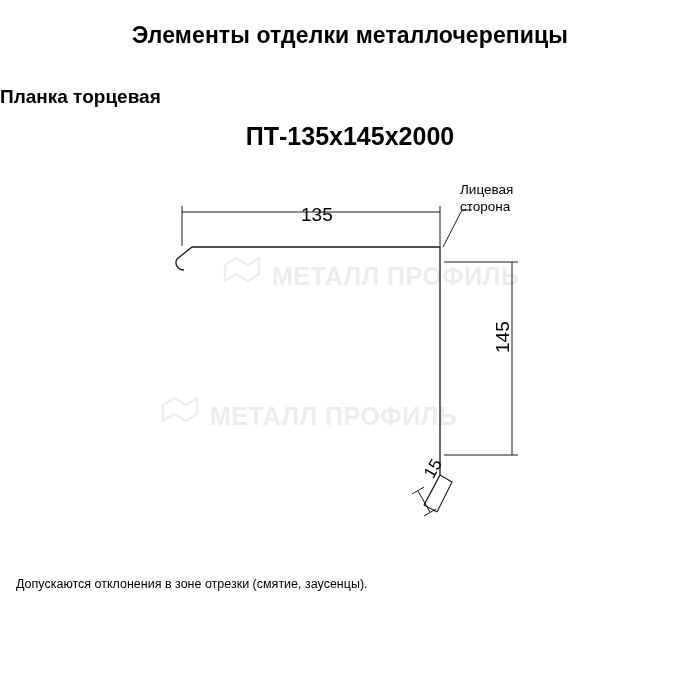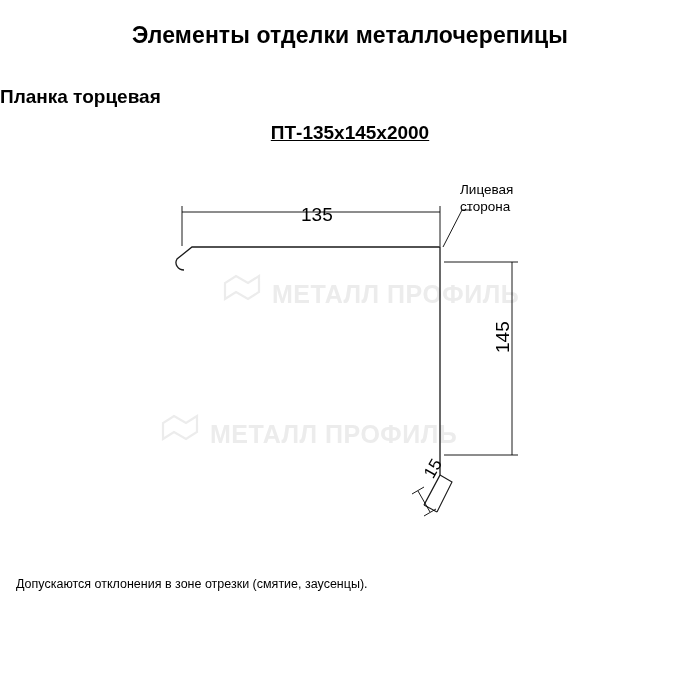--- a/index.html
+++ b/index.html
@@ -38,36 +38,34 @@
     text-align: left;
     font-size: 19px;
     font-weight: bold;
   }
   .title-code {
     position: absolute;
     top: 122px;
     left: 0;
     width: 700px;
     text-align: center;
-    font-size: 19px;
+    font-size: 25px;
     font-weight: bold;
-    text-decoration: underline;
   }
   .drawing {
     position: absolute;
     top: 150px;
     left: 0;
     width: 700px;
     height: 420px;
   }
   .watermark {
     position: absolute;
     pointer-events: none;
     user-select: none;
-    margin-top: 18px;
   }
   .wm-text {
     font-family: "Liberation Sans", sans-serif;
     font-weight: bold;
     font-size: 25px;
     color: #ececec;
     letter-spacing: 0.5px;
     white-space: nowrap;
   }
   .wm-logo {

